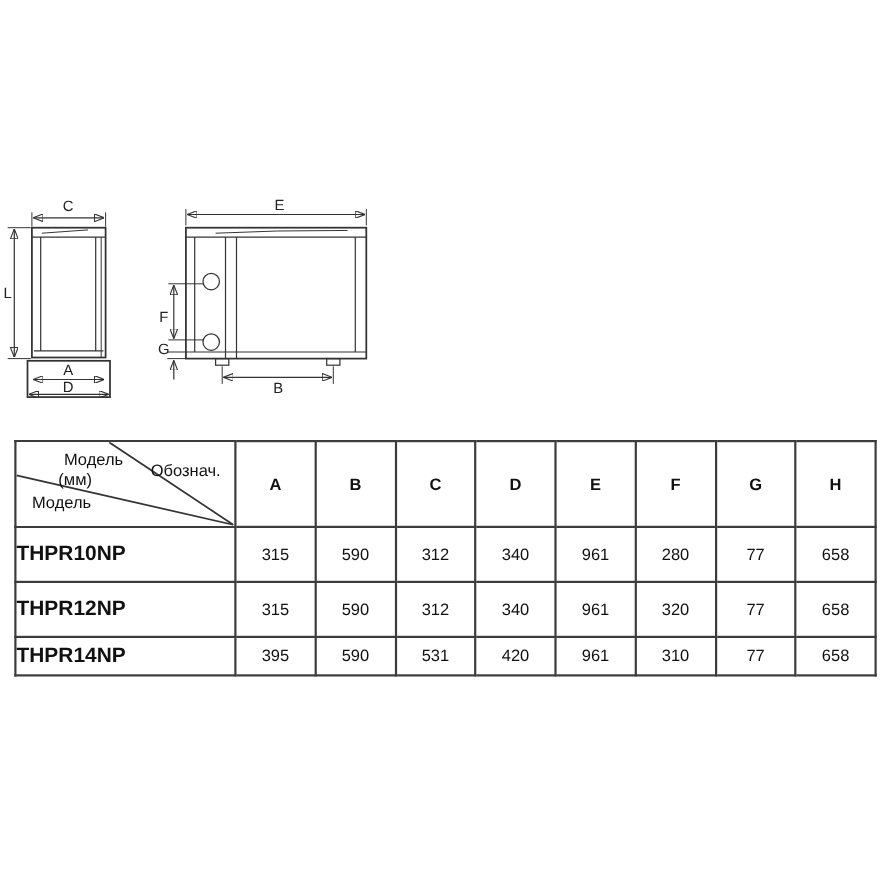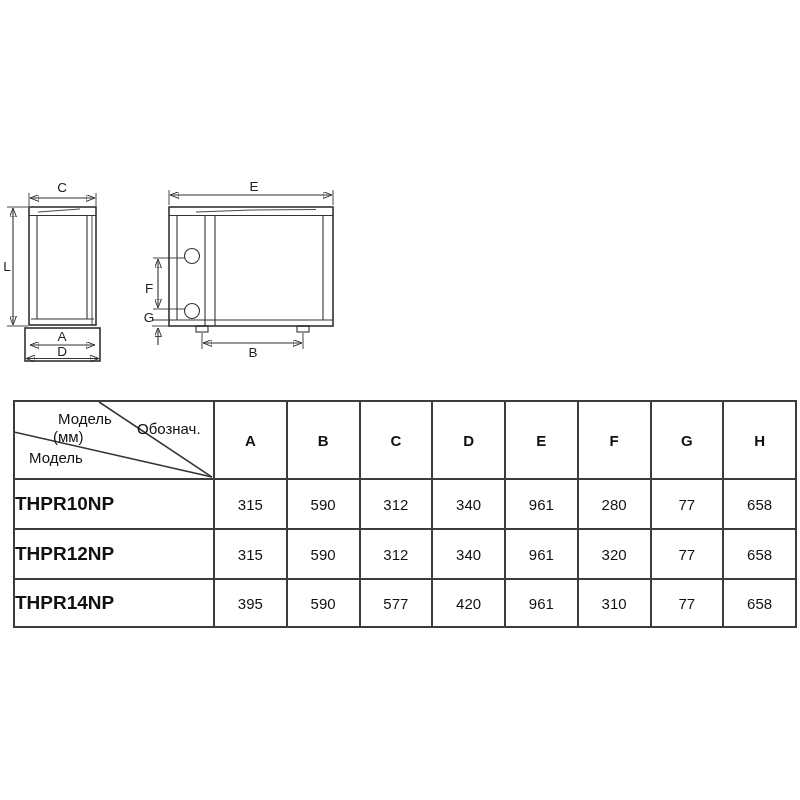--- a/index.html
+++ b/index.html
@@ -25,21 +25,21 @@
   .dim-table-wrap{position:absolute;left:13px;top:400px;}
   table.dim-table{
     border-collapse:collapse;table-layout:fixed;width:782px;
     font-size:15px;color:#111;
   }
   table.dim-table th,table.dim-table td{
     border:2px solid #3c3c3c;padding:0;background:#fff;
   }
   tr.head-row{height:78px;}
   tr.data-row-1,tr.data-row-2{height:50px;}
-  tr.data-row-3{height:48px;}
+  tr.data-row-3{height:35px;}
   th.col-head{font-weight:bold;text-align:center;font-size:15px;}
   td.model-cell{font-weight:bold;text-align:left;padding-left:14px;font-size:19px;}
   td.num-cell{text-align:center;font-weight:normal;font-size:15px;}
   
   td.corner-cell{position:relative;}
   .corner-svg{position:absolute;left:0;top:0;width:100%;height:100%;}
   .corner-svg line{stroke:#333;stroke-width:1.6px;}
   .corner-label{position:absolute;font-size:15px;line-height:16px;white-space:nowrap;}
   .lbl-size{left:38px;top:9px;width:64px;text-align:center;}
   .lbl-unit{left:38px;top:27px;width:52px;text-align:left;}
@@ -177,21 +177,21 @@
         <td class="num-cell">340</td>
         <td class="num-cell">961</td>
         <td class="num-cell">320</td>
         <td class="num-cell">77</td>
         <td class="num-cell">658</td>
       </tr>
       <tr class="data-row-3">
         <td class="model-cell">THPR14NP</td>
         <td class="num-cell">395</td>
         <td class="num-cell">590</td>
-        <td class="num-cell">577</td>
+        <td class="num-cell">531</td>
         <td class="num-cell">420</td>
         <td class="num-cell">961</td>
         <td class="num-cell">310</td>
         <td class="num-cell">77</td>
         <td class="num-cell">658</td>
       </tr>
     </tbody>
   </table>
 </div>
 

